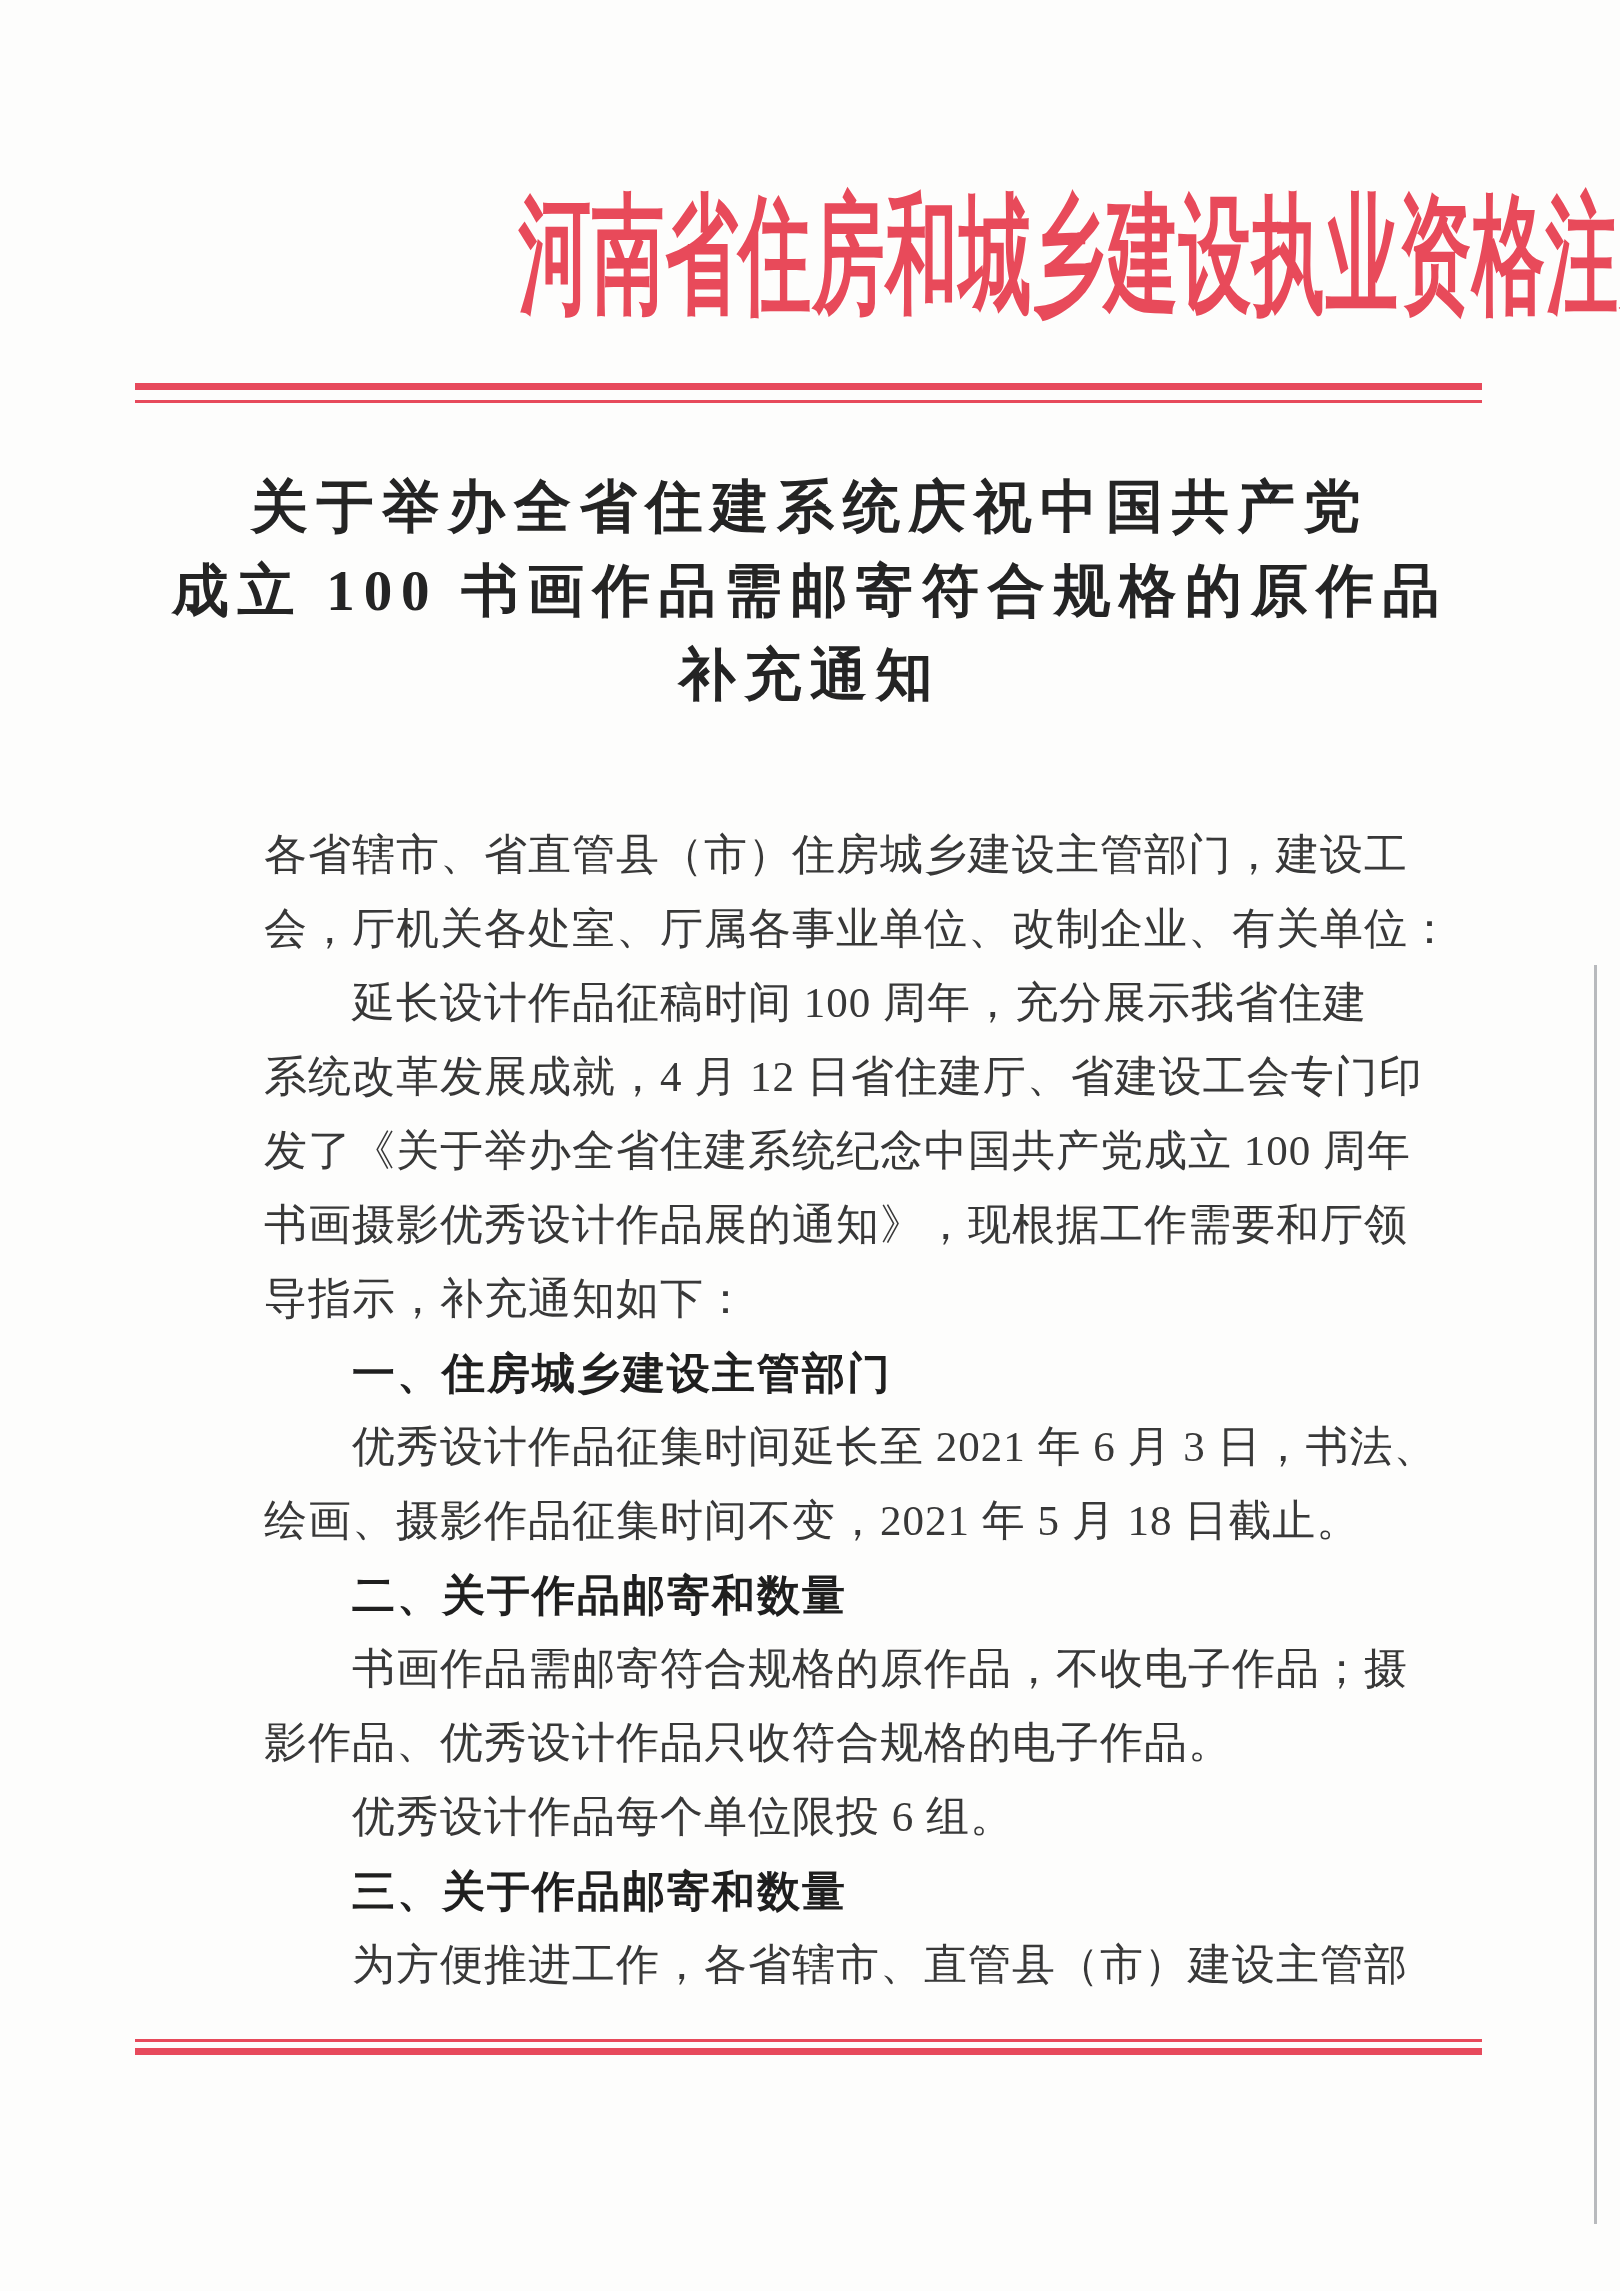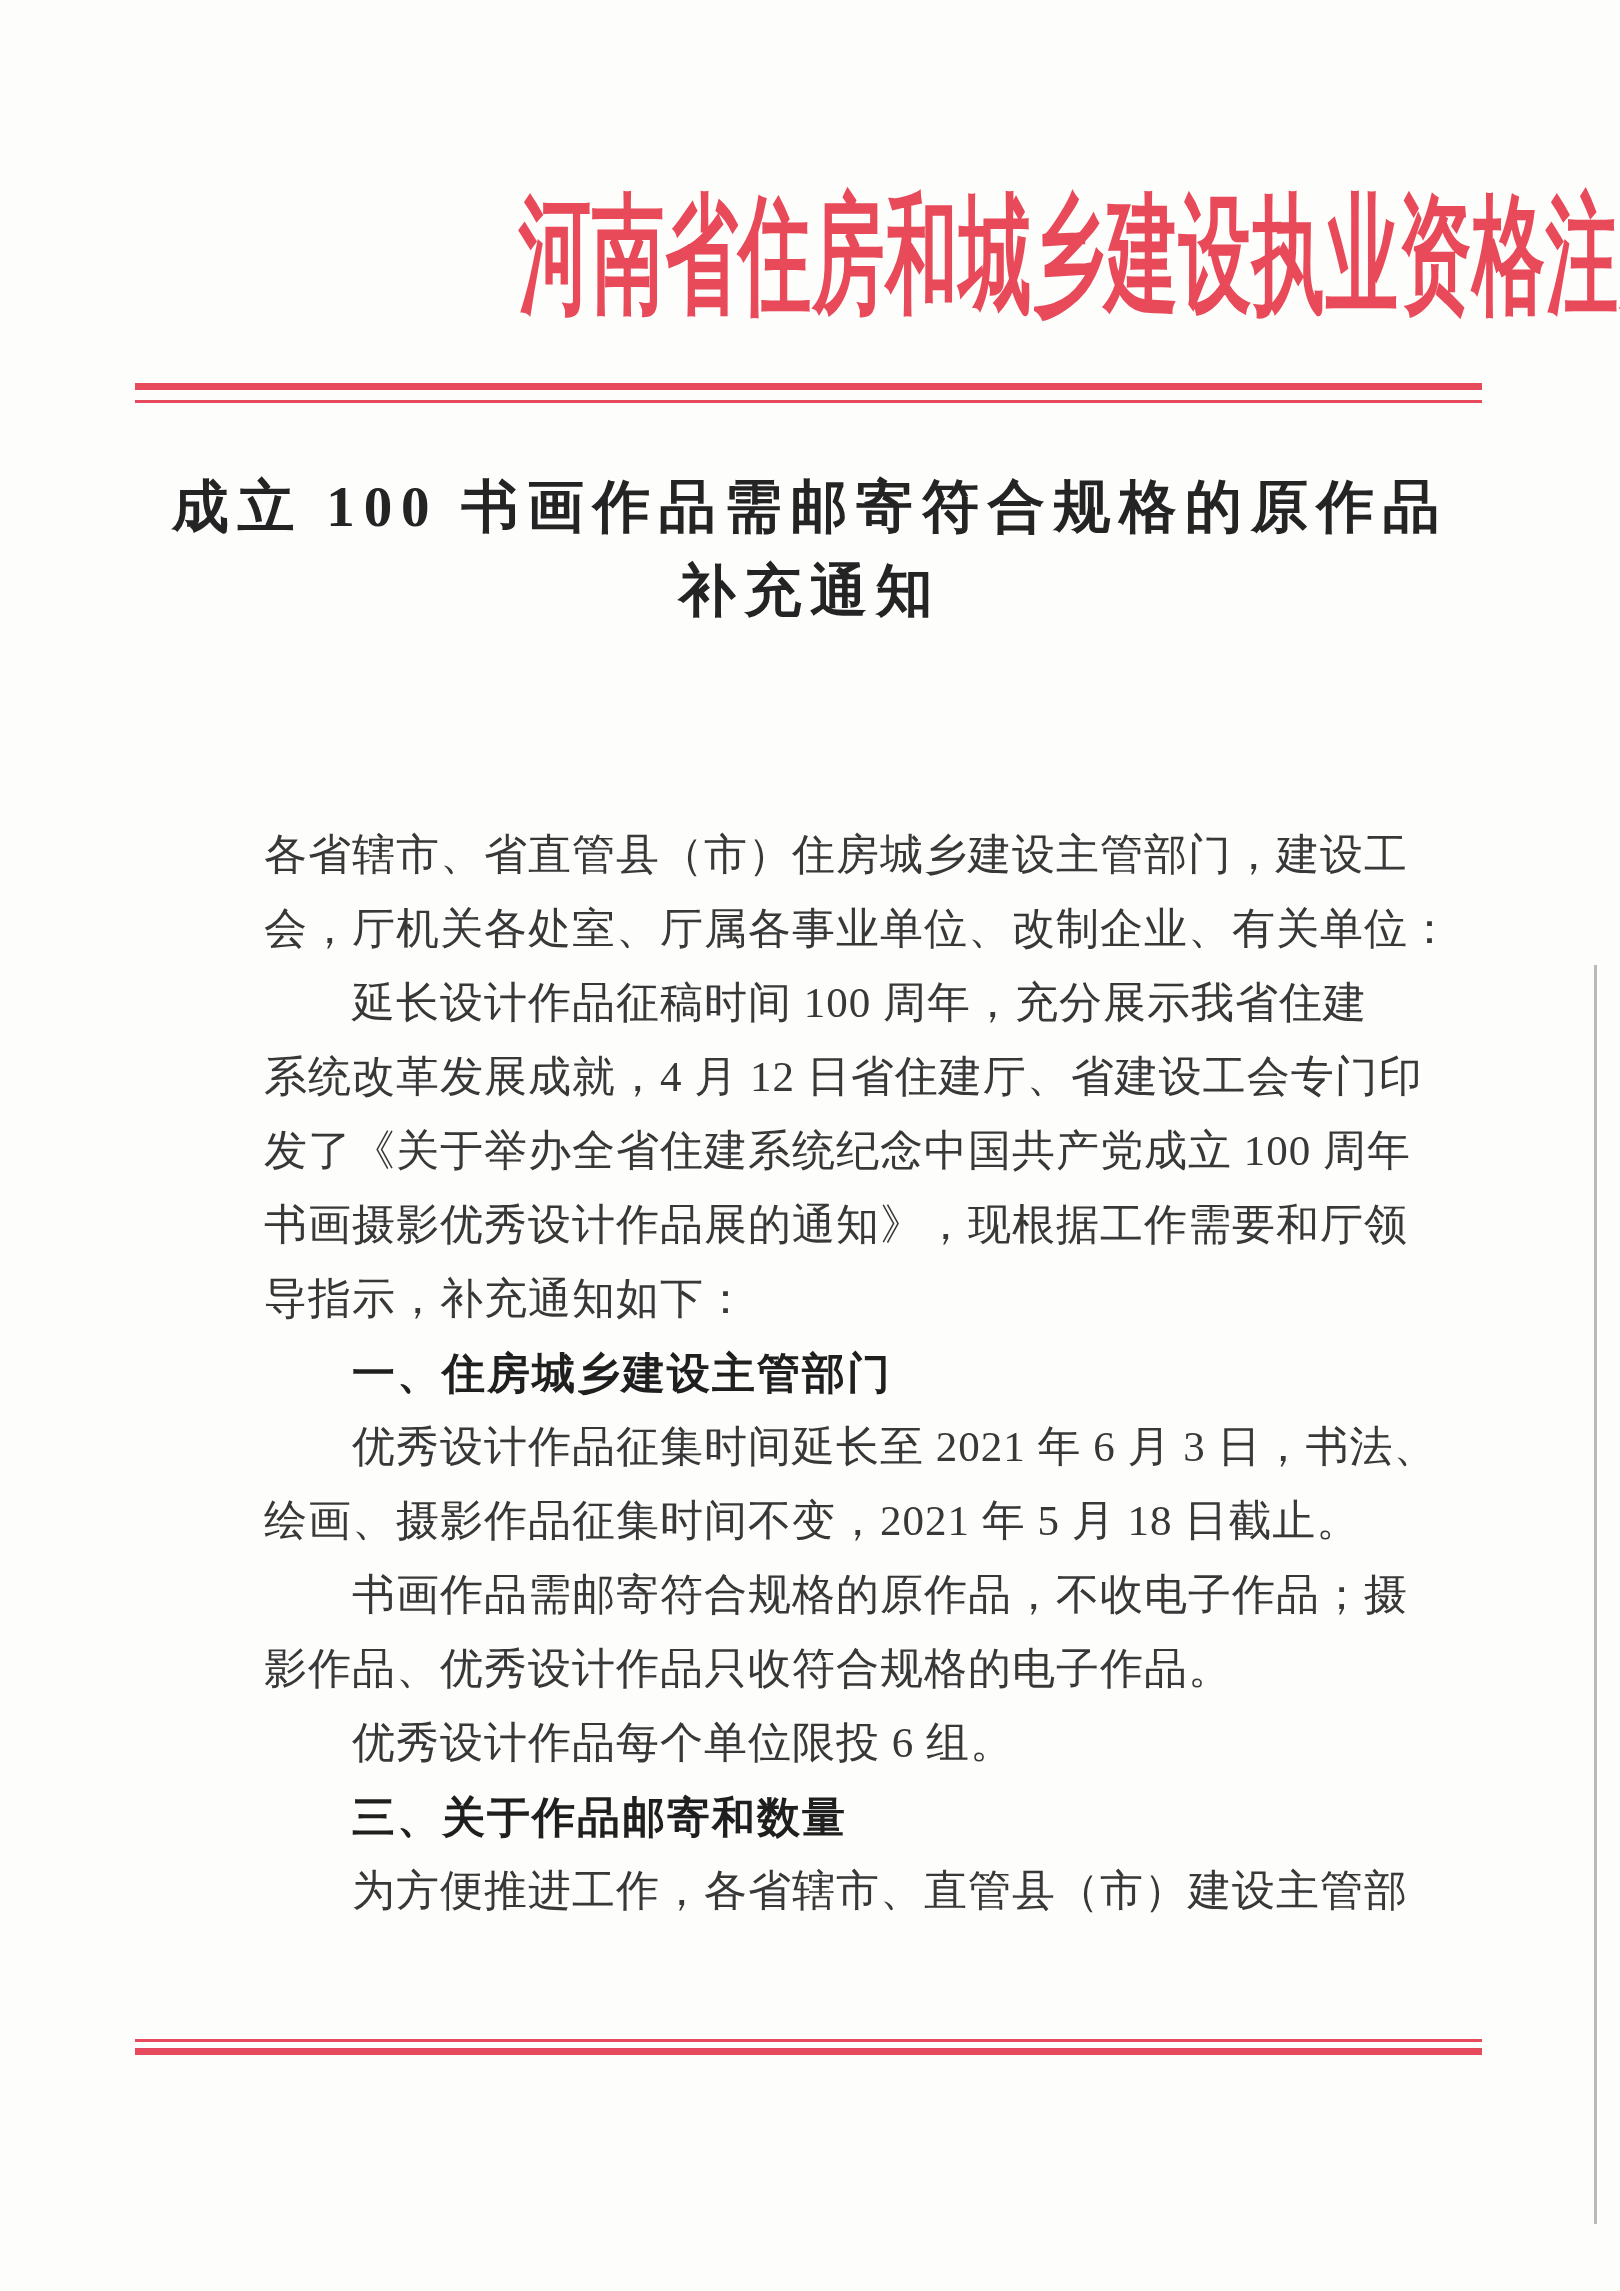--- a/index.html
+++ b/index.html
@@ -100,35 +100,37 @@
 <div class="page">
 
   <div class="masthead">
     <span class="stretch">河南省住房和城乡建设执业资格注册中心</span>
   </div>
 
   <div class="rule top-thick"></div>
   <div class="rule top-thin"></div>
 
   <div class="doc-title">
+    <div>关于举办全省住建系统庆祝中国共产党</div>
     <div>成立 100 书画作品需邮寄符合规格的原作品</div>
     <div>补充通知</div>
   </div>
 
   <div class="body-text">
     <div class="line">各省辖市、省直管县（市）住房城乡建设主管部门，建设工</div>
     <div class="line">会，厅机关各处室、厅属各事业单位、改制企业、有关单位：</div>
     <div class="line indent">延长设计作品征稿时间 100 周年，充分展示我省住建</div>
     <div class="line">系统改革发展成就，4 月 12 日省住建厅、省建设工会专门印</div>
     <div class="line">发了《关于举办全省住建系统纪念中国共产党成立 100 周年</div>
     <div class="line">书画摄影优秀设计作品展的通知》，现根据工作需要和厅领</div>
     <div class="line">导指示，补充通知如下：</div>
     <div class="line indent heading">一、住房城乡建设主管部门</div>
     <div class="line indent">优秀设计作品征集时间延长至 2021 年 6 月 3 日，书法、</div>
     <div class="line">绘画、摄影作品征集时间不变，2021 年 5 月 18 日截止。</div>
+    <div class="line indent heading">二、关于作品邮寄和数量</div>
     <div class="line indent">书画作品需邮寄符合规格的原作品，不收电子作品；摄</div>
     <div class="line">影作品、优秀设计作品只收符合规格的电子作品。</div>
     <div class="line indent">优秀设计作品每个单位限投 6 组。</div>
     <div class="line indent heading">三、关于作品邮寄和数量</div>
     <div class="line indent">为方便推进工作，各省辖市、直管县（市）建设主管部</div>
   </div>
 
   <div class="rule bottom-thin"></div>
   <div class="rule bottom-thick"></div>
 

